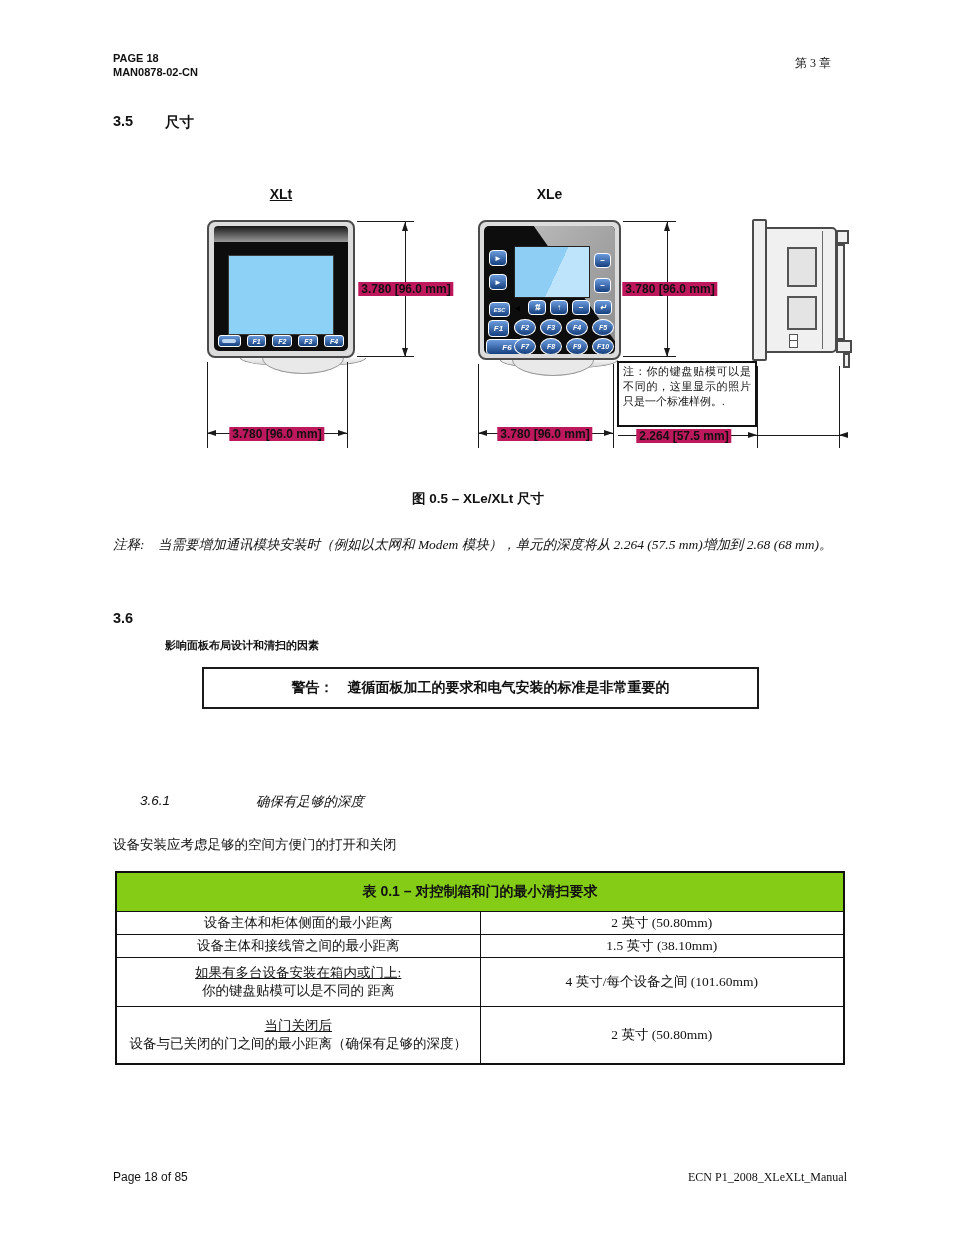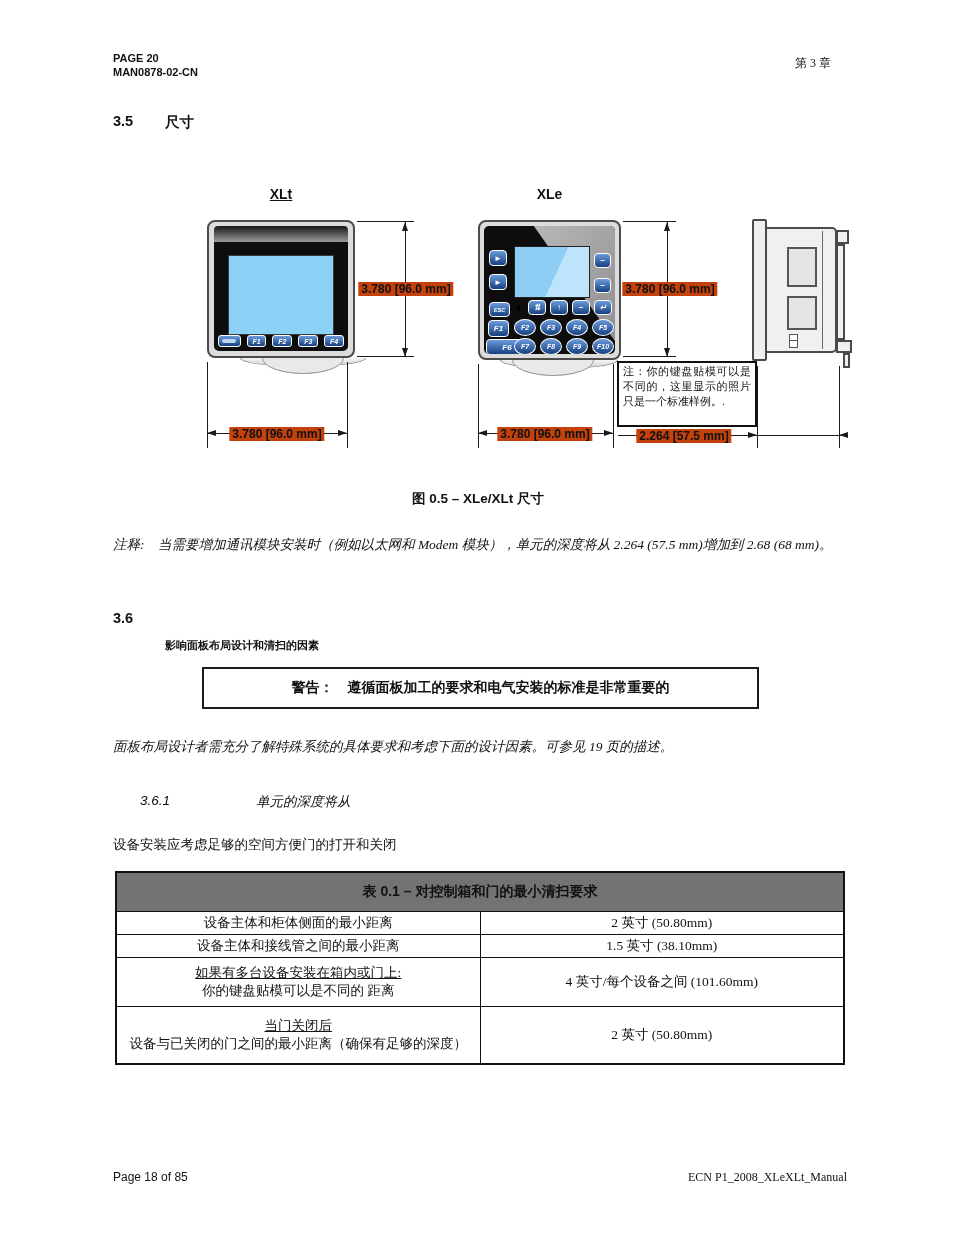--- a/index.html
+++ b/index.html
@@ -62,53 +62,53 @@
   .clipin{position:absolute;background:#e9e9e9;border:1px solid #9a9a9a;border-top:none;
           border-radius:0 0 50% 50%/0 0 100% 100%;}
 
   
   .sv{box-sizing:border-box;background:#f0f0f0;border:2px solid #4a4a4a;}
   .sv-line{background:#6a6a6a;}
 
   
   .hline{position:absolute;height:1px;background:#1a1a1a;}
   .vline{position:absolute;width:1px;background:#1a1a1a;}
-  .dim{position:absolute;transform:translate(-50%,-50%);background:#c2410c;padding:0 3px;
+  .dim{position:absolute;transform:translate(-50%,-50%);background:#be185d;padding:0 3px;
        font-size:12px;font-weight:bold;white-space:nowrap;}
   .tri{position:absolute;width:0;height:0;}
   .tri-up{border-left:3px solid transparent;border-right:3px solid transparent;border-bottom:9px solid #1a1a1a;}
   .tri-down{border-left:3px solid transparent;border-right:3px solid transparent;border-top:9px solid #1a1a1a;}
   .tri-left{border-top:3px solid transparent;border-bottom:3px solid transparent;border-right:9px solid #1a1a1a;}
   .tri-right{border-top:3px solid transparent;border-bottom:3px solid transparent;border-left:9px solid #1a1a1a;}
 
   .devlabel{position:absolute;font-size:14px;font-weight:bold;text-align:center;}
   .notebox{position:absolute;left:617px;top:361px;width:140px;height:66px;border:2px solid #111;background:#fff;
            box-sizing:border-box;padding:1px 4px;font-family:"Liberation Serif",serif;font-size:11px;line-height:1.38;
            text-align:justify;}
 
   
   .tblwrap{left:115px;top:871px;width:730px;}
   table.t{border-collapse:collapse;width:730px;table-layout:fixed;
           font-family:"Liberation Serif",serif;font-size:13.5px;color:#111;}
   table.t th,table.t td{border:1.5px solid #111;text-align:center;vertical-align:middle;padding:2px 6px;}
   table.t{border:2px solid #111;}
-  th.ttl{height:34px;background:#737373;font-size:14px;font-weight:bold;font-family:"Liberation Sans",sans-serif;}
+  th.ttl{height:34px;background:#84cc16;font-size:14px;font-weight:bold;font-family:"Liberation Sans",sans-serif;}
   td.lab{width:52.5%;}
   .u{text-decoration:underline;}
   tr.r1 td,tr.r2 td{height:18px;}
   tr.r3 td{height:44px;}
   tr.r4 td{height:52px;}
 </style>
 </head>
 <body>
 
 <div class="page">
 
   <div class="abs hdr-left">
-    <div>PAGE 20</div>
+    <div>PAGE 18</div>
     <div>MAN0878-02-CN</div>
   </div>
   <div class="abs hdr-chapter">第 3 章</div>
 
   <div class="abs h35-num">3.5</div>
   <div class="abs h35-title">尺寸</div>
 
   <div class="abs devlabel" style="left:207px;top:186px;width:148px;text-decoration:underline;">XLt</div>
   <div class="abs devlabel" style="left:478px;top:186px;width:143px;">XLe</div>
 
@@ -216,24 +216,23 @@
   </div>
 
   <div class="abs h36-num">3.6</div>
   <div class="abs h36-title">影响面板布局设计和清扫的因素</div>
 
   <div class="abs warnbox">
     <span>警告：</span>
     <span>遵循面板加工的要求和电气安装的标准是非常重要的</span>
   </div>
 
-  <div class="abs design-para">面板布局设计者需充分了解特殊系统的具体要求和考虑下面的设计因素。可参见 19 页的描述。</div>
 
   <div class="abs h361-num">3.6.1</div>
-  <div class="abs h361-title">单元的深度将从</div>
+  <div class="abs h361-title">确保有足够的深度</div>
 
   <div class="abs space-para">设备安装应考虑足够的空间方便门的打开和关闭</div>
 
   <div class="abs tblwrap">
     <table class="t">
       <tbody>
           <tr>
         <th class="ttl" colspan="2">表 0.1 – 对控制箱和门的最小清扫要求</th>
       </tr>
       <tr class="r1">

